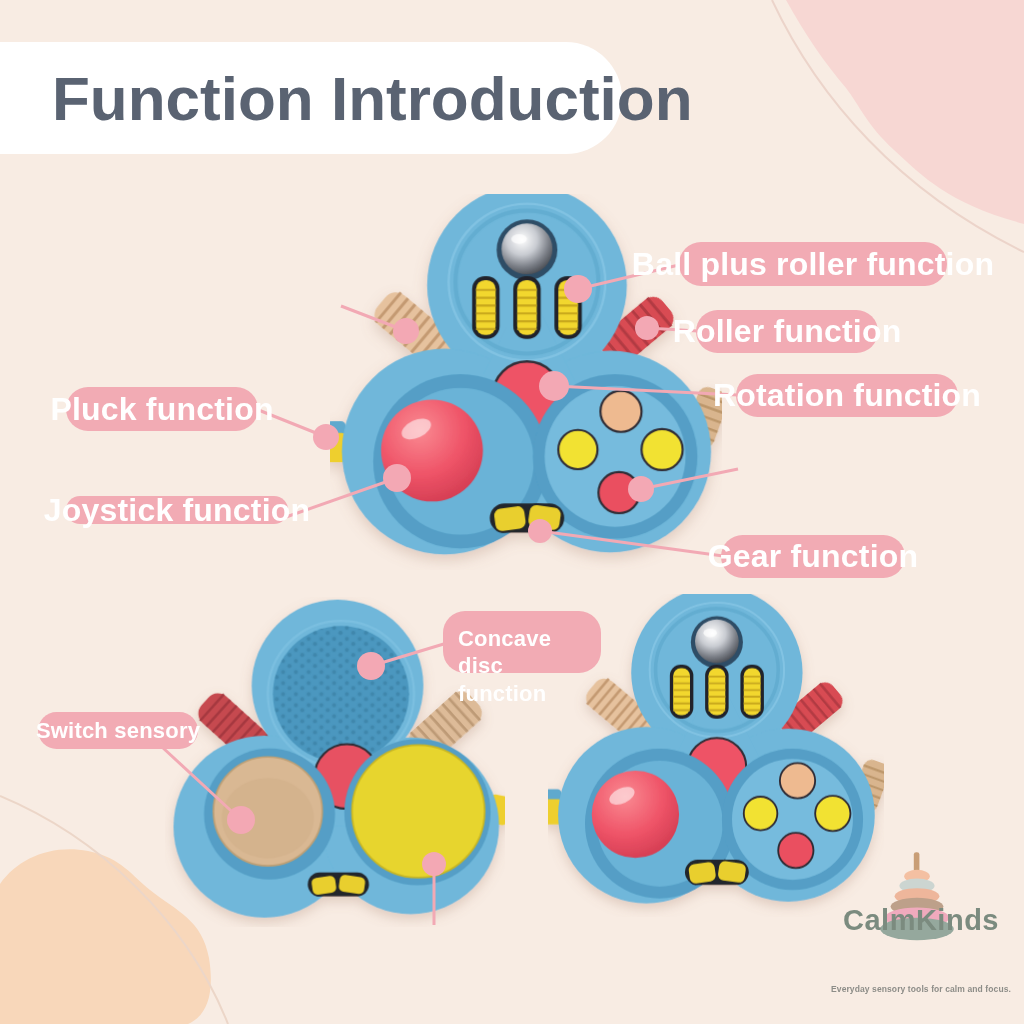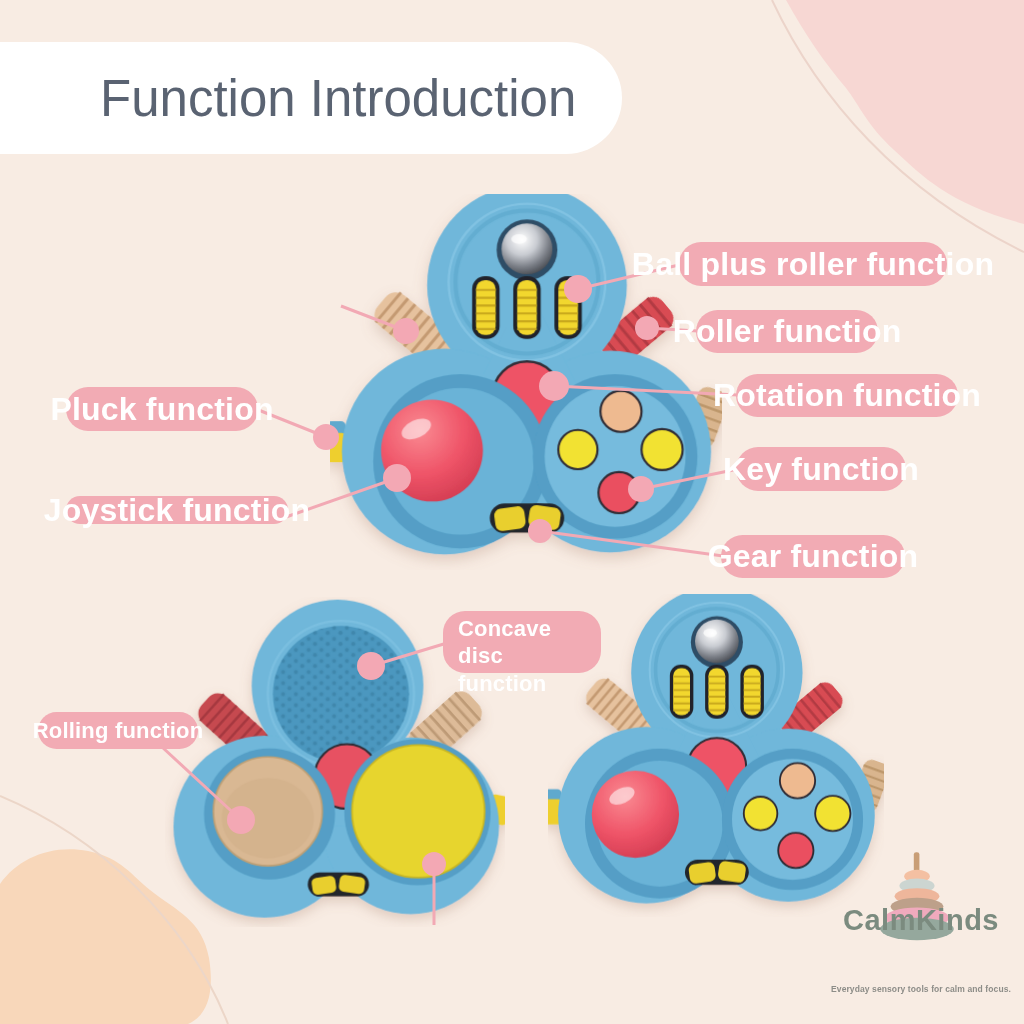--- a/index.html
+++ b/index.html
@@ -8,31 +8,31 @@
     background:#f8ece3;font-family:"Liberation Sans",sans-serif;
   }
   svg.layer{position:absolute;left:0;top:0;}
   svg.toy{position:absolute;}
   .title-banner{
     position:absolute;left:0;top:42px;width:622px;height:112px;background:#ffffff;
     border-radius:0 58px 58px 0;display:flex;align-items:center;padding-left:52px;
     box-sizing:border-box;
   }
   .title-banner .title{
-    font-size:51px;font-weight:normal;color:#5a6372;letter-spacing:0;white-space:nowrap;margin-left:48px;
+    font-size:62px;font-weight:bold;color:#5a6372;letter-spacing:0;white-space:nowrap;
   }
   .pill{
     position:absolute;background:#f2abb4;color:#ffffff;display:flex;align-items:center;
     justify-content:center;border-radius:999px;font-weight:bold;font-size:32px;
     letter-spacing:.2px;box-sizing:border-box;white-space:nowrap;z-index:30;
   }
   .pill--small{font-size:22px;}
   .pill--multiline{
     border-radius:22px;justify-content:flex-start;align-items:flex-start;
-    text-align:left;padding:4px 8px 6px 15px;font-size:22px;line-height:1.24;
+    text-align:left;padding:14px 8px 6px 15px;font-size:22px;line-height:1.24;
     white-space:normal;
   }
   .brand-name{
     position:absolute;left:821px;top:904px;width:200px;text-align:center;
     font-size:29px;font-weight:bold;color:#7b8b7f;letter-spacing:.5px;
   }
   .brand-tagline{
     position:absolute;left:816px;top:984px;width:210px;text-align:center;
     font-size:8.5px;font-weight:bold;color:#8d8d88;letter-spacing:.1px;
   }
@@ -230,25 +230,24 @@
       <circle cx="371" cy="666" r="14"></circle>
       <circle cx="241" cy="820" r="14"></circle>
       <circle cx="434" cy="864" r="12"></circle>
     </g>
   </svg>
 
   <div class="pill" style="left:679px;top:242px;width:268px;height:44px">Ball plus roller function</div>
   <div class="pill" style="left:66px;top:387px;width:192px;height:44px">Pluck function</div>
   <div class="pill" style="left:696px;top:310px;width:182px;height:43px">Roller function</div>
   <div class="pill" style="left:736px;top:374px;width:222px;height:43px">Rotation function</div>
-  <div class="pill" style="left:736px;top:447px;width:170px;height:44px">Key function</div>
   <div class="pill" style="left:66px;top:496px;width:222px;height:28px">Joystick function</div>
   <div class="pill" style="left:721px;top:535px;width:184px;height:43px">Gear function</div>
   <div class="pill pill--multiline" style="left:443px;top:611px;width:158px;height:62px">Concave disc function</div>
-  <div class="pill pill--small" style="left:38px;top:712px;width:160px;height:37px">Rolling function</div>
+  <div class="pill pill--small" style="left:38px;top:712px;width:160px;height:37px">Switch sensory</div>
 
   <svg class="toy" style="left:869px;top:849px;width:96px;height:92px" viewBox="0 0 120 115">
     <rect x="56" y="4" width="7" height="30" rx="3" fill="#c99e76"></rect>
     <ellipse cx="60" cy="34" rx="16" ry="8" fill="#f4c0a2"></ellipse>
     <ellipse cx="60" cy="46" rx="22" ry="9" fill="#ccd5d1"></ellipse>
     <ellipse cx="60" cy="59" rx="28" ry="10" fill="#eeb69b"></ellipse>
     <ellipse cx="60" cy="72" rx="33" ry="11" fill="#bda08a"></ellipse>
     <ellipse cx="60" cy="86" rx="40" ry="13" fill="#f0aabd"></ellipse>
     <ellipse cx="60" cy="100" rx="46" ry="14" fill="#95a89d"></ellipse>
   </svg>

